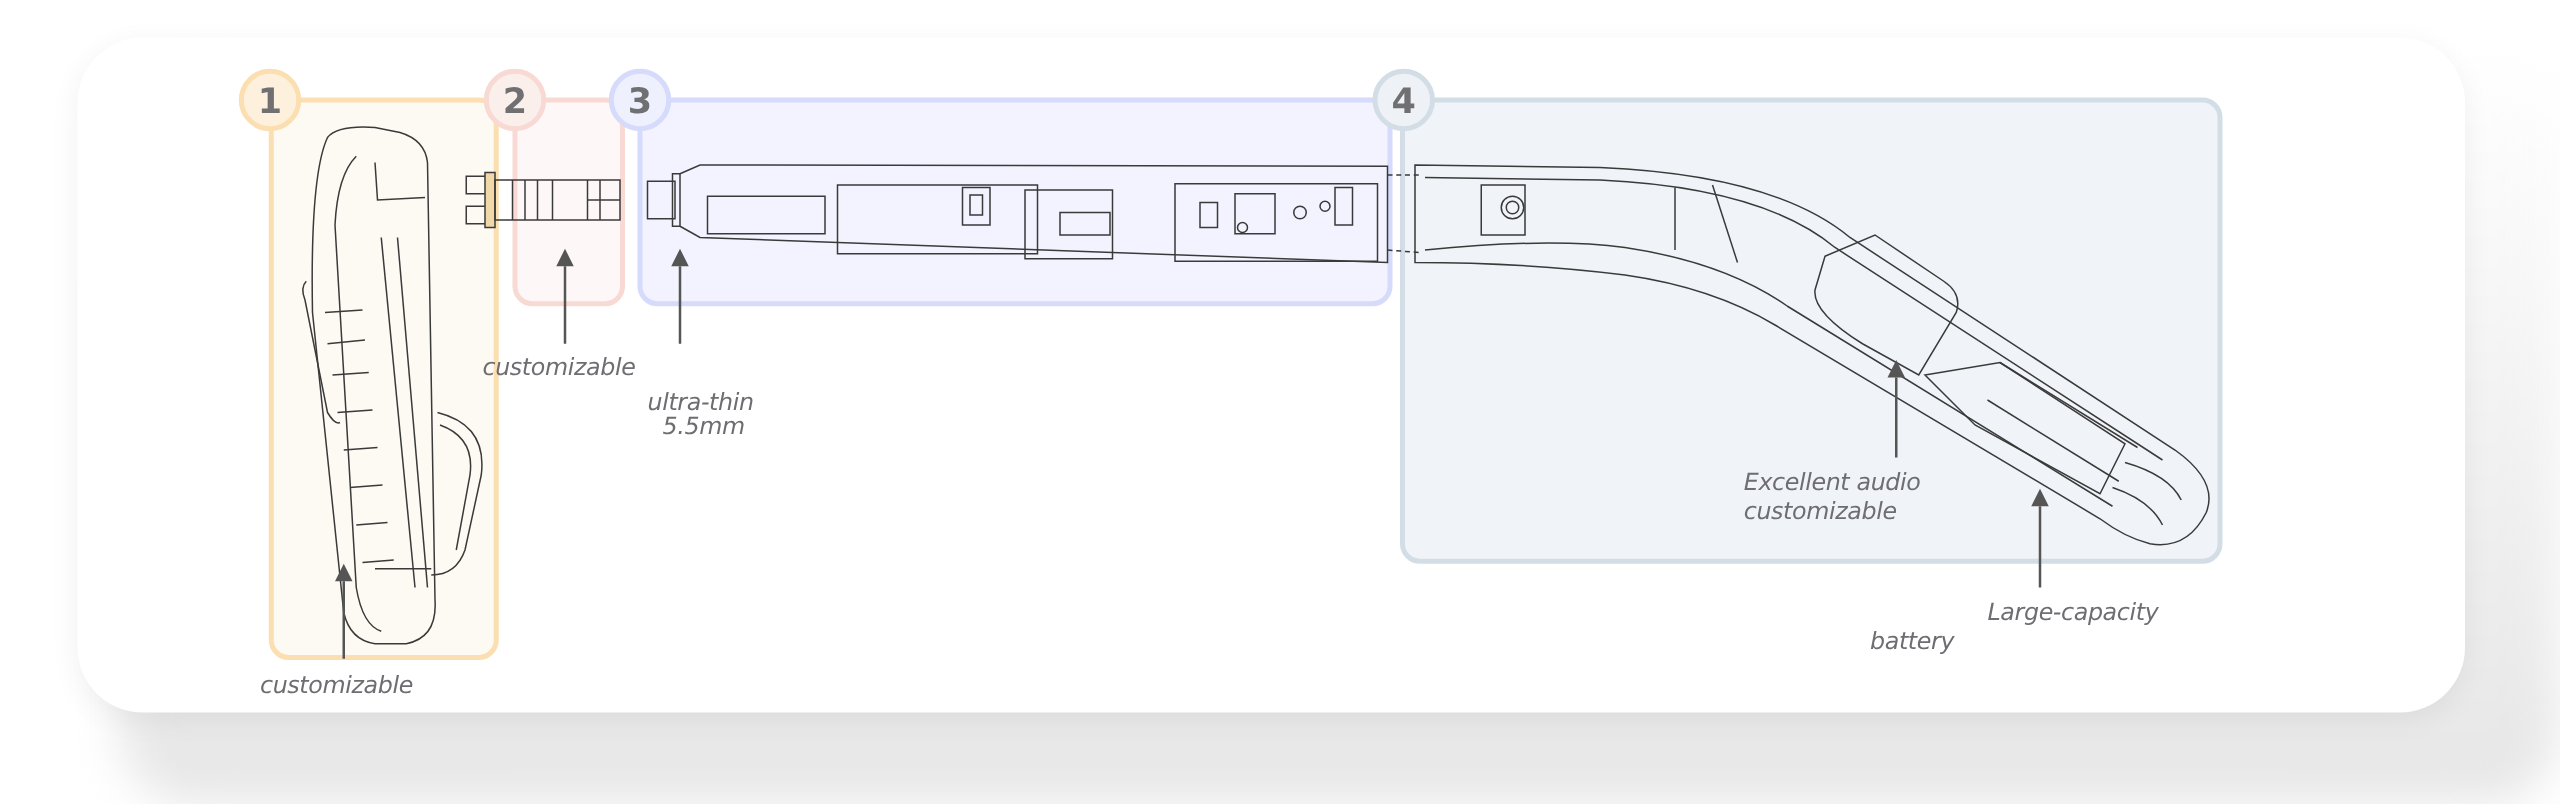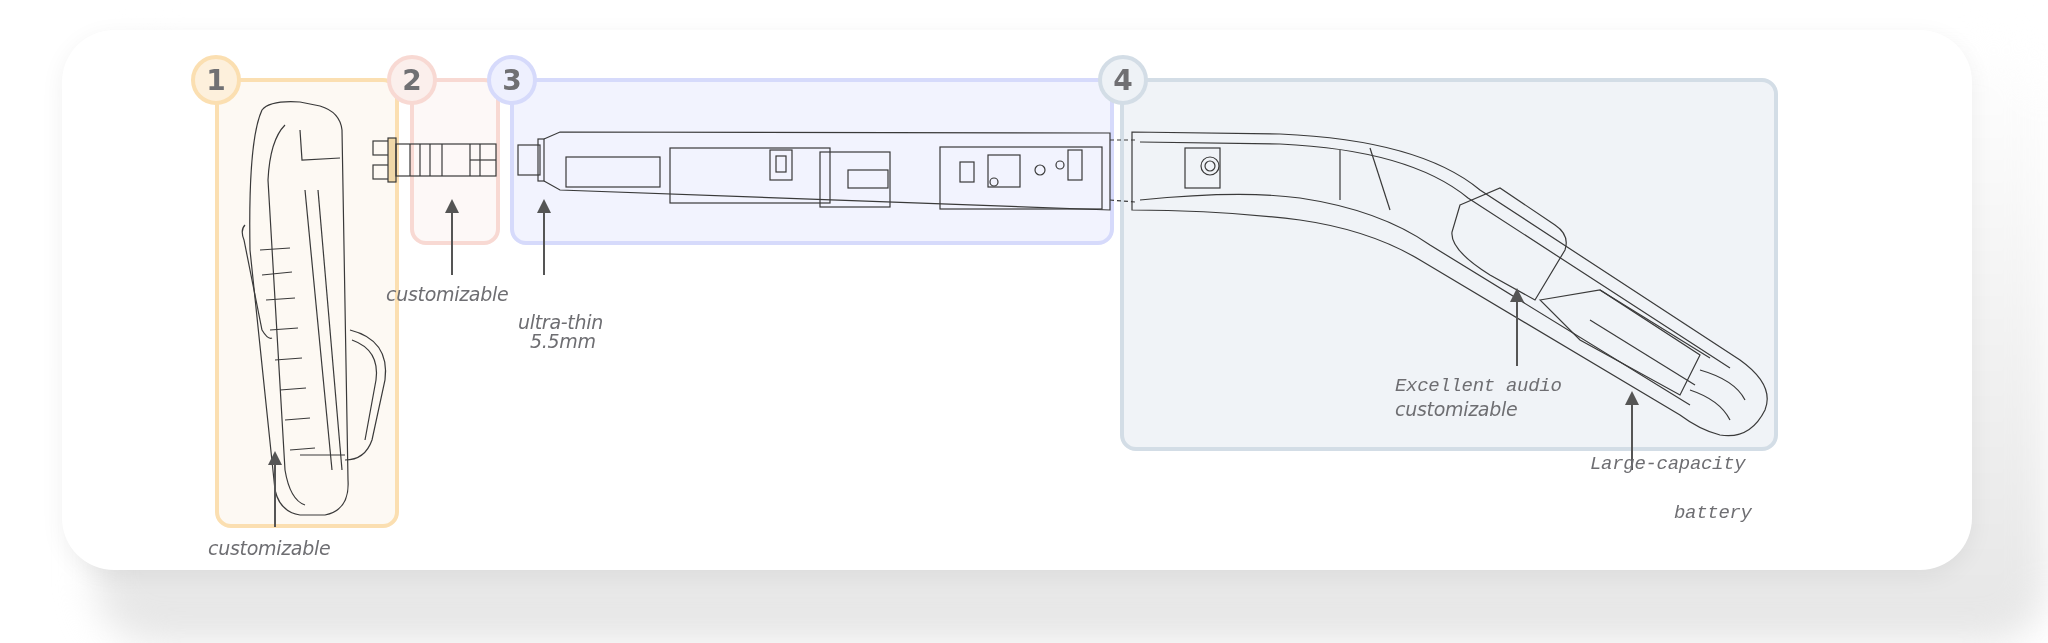--- a/index.html
+++ b/index.html
@@ -142,17 +142,17 @@
   <div class="arrow" style="left:274px; top:465px; height:62px;"></div>
   <div class="arrow" style="left:451px; top:213px; height:62px;"></div>
   <div class="arrow" style="left:543px; top:213px; height:62px;"></div>
   <div class="arrow" style="left:1516px; top:302px; height:64px;"></div>
   <div class="arrow" style="left:1631px; top:405px; height:65px;"></div>
 
   <div class="label" style="left:208px; top:536px; width:135px;">customizable</div>
   <div class="label" style="left:386px; top:282px; width:132px;">customizable</div>
   <div class="label" style="left:518px; top:282px; width:104px;margin-top:28px;">ultra-thin</div>
   <div class="label" style="left:530px; top:305px; width:80px;margin-top:24px;">5.5mm</div>
-  <div class="label" style="left:1395px; top:374px; width:160px;font-family:Liberation Mono, monospace;">Excellent audio</div>
+  <div class="label" style="left:1395px; top:374px; width:160px;">Excellent audio</div>
   <div class="label" style="left:1395px; top:397px; width:160px;">customizable</div>
-  <div class="label" style="left:1590px; top:452px; width:160px;font-family:Liberation Mono, monospace;">Large-capacity</div>
-  <div class="label" style="left:1674px; top:501px; width:160px;font-family:Liberation Mono, monospace;">battery</div>
+  <div class="label" style="left:1590px; top:478px; width:160px;">Large-capacity</div>
+  <div class="label" style="left:1496px; top:501px; width:160px;">battery</div>
 </div>
 
 </body></html>

